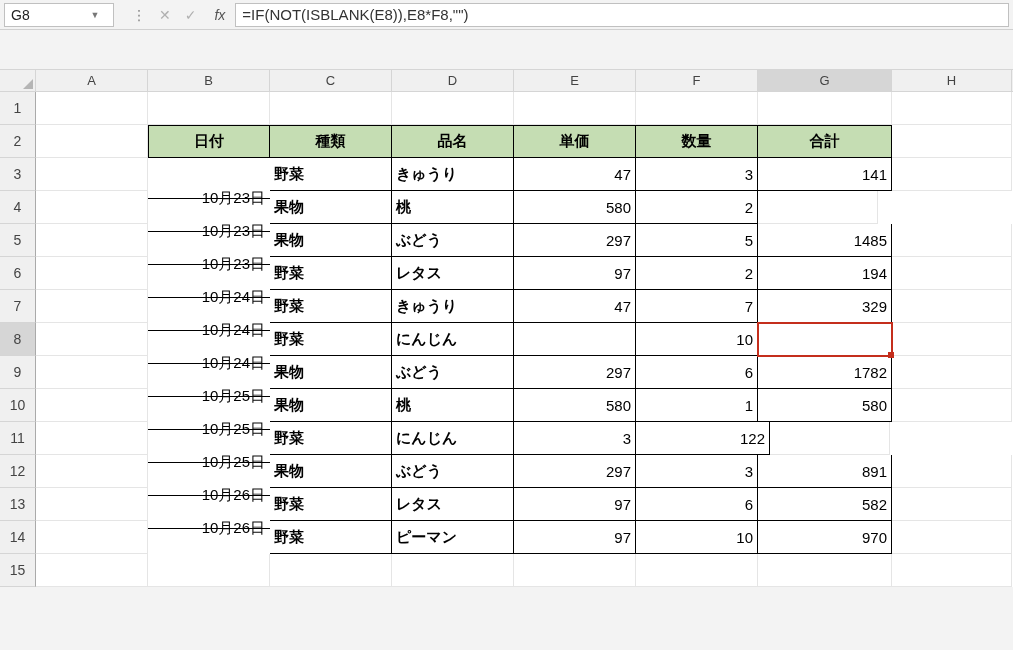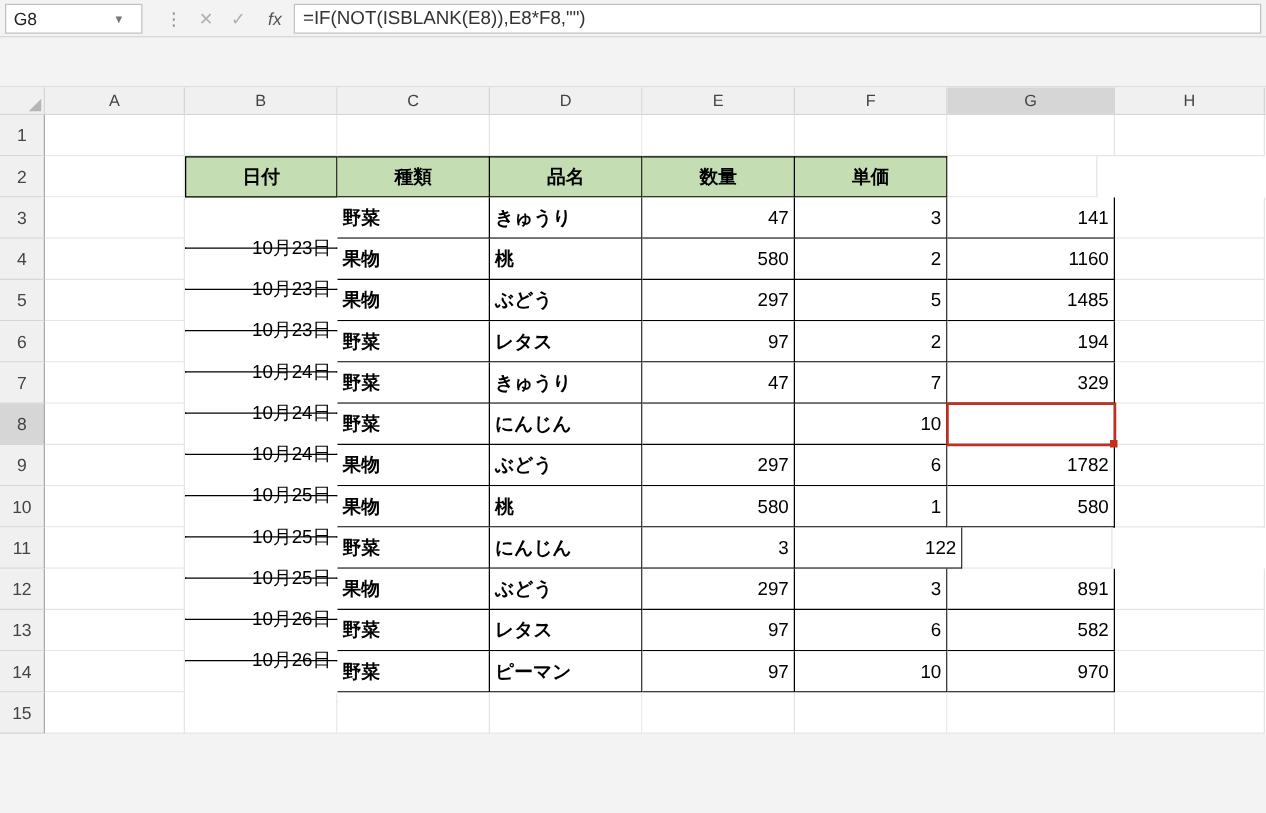--- a/index.html
+++ b/index.html
@@ -217,22 +217,23 @@
     <div class="cell c-G"></div>
     <div class="cell c-H"></div>
   </div>
 
   <div class="row">
     <div class="row-head">2</div>
     <div class="cell c-A"></div>
     <div class="cell c-B tbl-header-cell tbl-header-first">日付</div>
     <div class="cell c-C tbl-header-cell">種類</div>
     <div class="cell c-D tbl-header-cell">品名</div>
+    <div class="cell c-E tbl-header-cell">単価</div>
     <div class="cell c-F tbl-header-cell">数量</div>
-    <div class="cell c-E tbl-header-cell">単価</div>
+    <div class="cell c-G tbl-header-cell">合計</div>
     <div class="cell c-H"></div>
   </div>
 
   <div class="row">
     <div class="row-head">3</div>
     <div class="cell c-A"></div>
     <div class="cell c-B tbl-data tbl-data-first right">10月23日</div>
     <div class="cell c-C tbl-data left">野菜</div>
     <div class="cell c-D tbl-data left">きゅうり</div>
     <div class="cell c-E tbl-data right">47</div>
@@ -242,21 +243,20 @@
   </div>
 
   <div class="row">
     <div class="row-head">4</div>
     <div class="cell c-A"></div>
     <div class="cell c-B tbl-data tbl-data-first right">10月23日</div>
     <div class="cell c-C tbl-data left">果物</div>
     <div class="cell c-D tbl-data left">桃</div>
     <div class="cell c-E tbl-data right">580</div>
     <div class="cell c-F tbl-data right">2</div>
-    <div class="cell c-G tbl-data right">1160</div>
     <div class="cell c-H"></div>
   </div>
 
   <div class="row">
     <div class="row-head">5</div>
     <div class="cell c-A"></div>
     <div class="cell c-B tbl-data tbl-data-first right">10月23日</div>
     <div class="cell c-C tbl-data left">果物</div>
     <div class="cell c-D tbl-data left">ぶどう</div>
     <div class="cell c-E tbl-data right">297</div>

